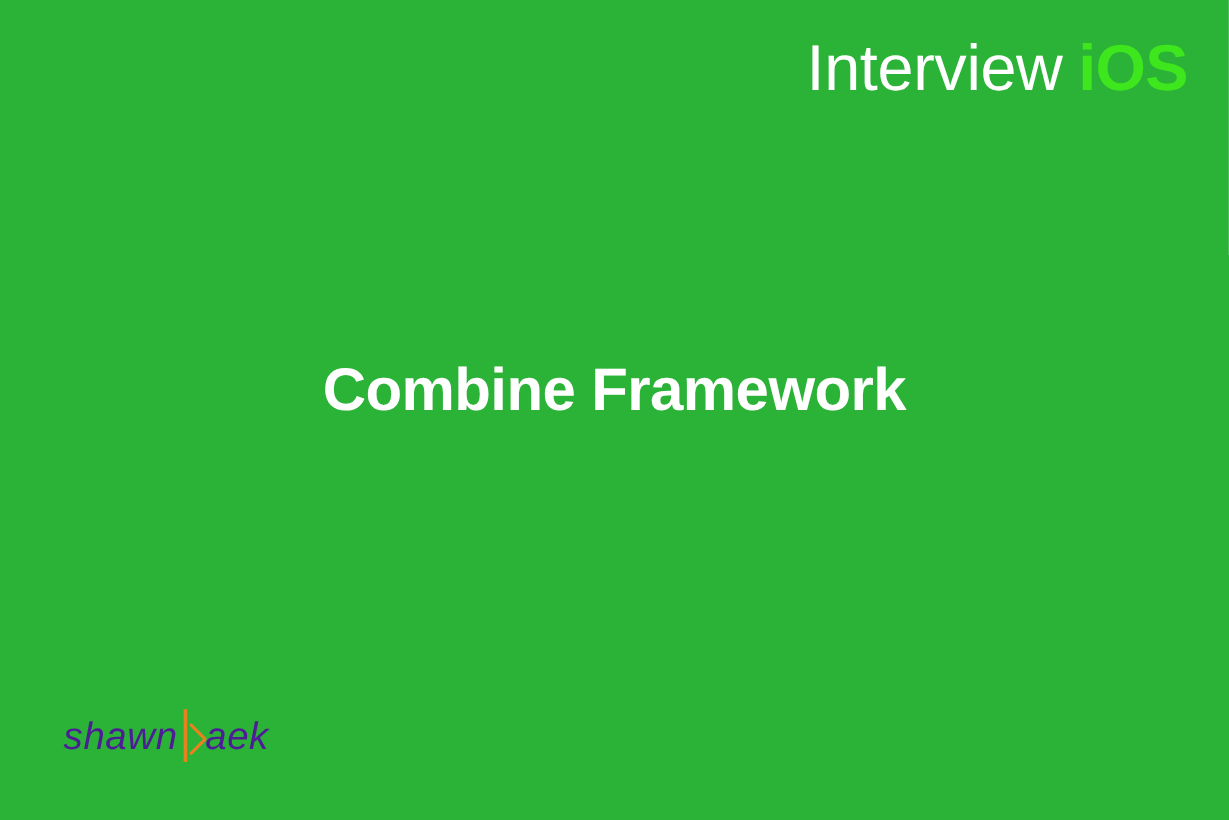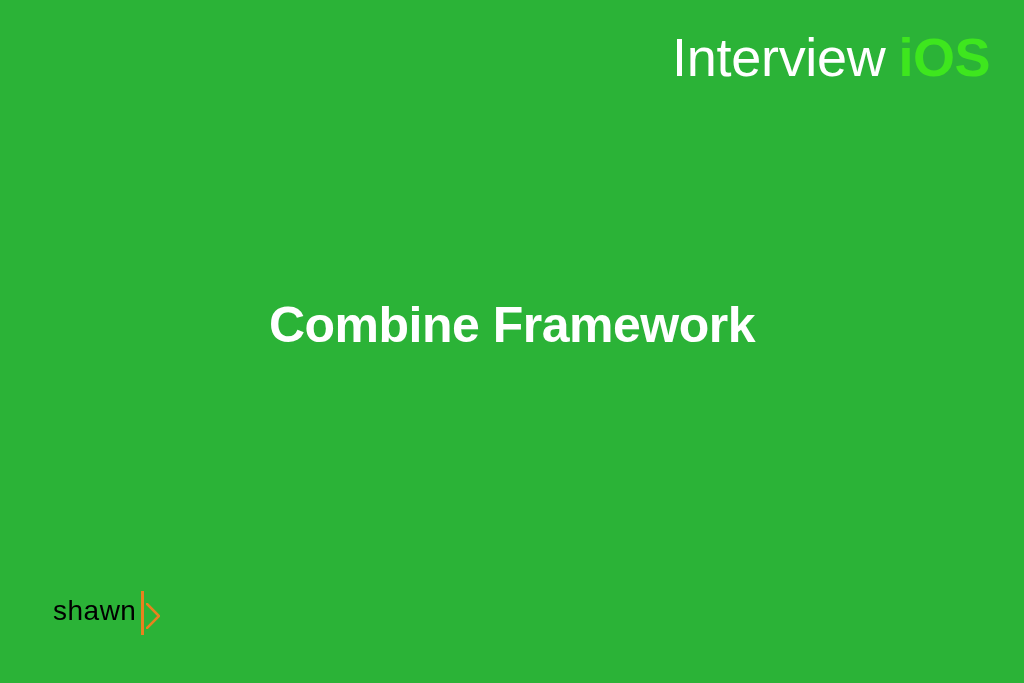--- a/index.html
+++ b/index.html
@@ -67,24 +67,25 @@
     position: absolute;
     left: 53px;
     bottom: 42px;
     display: flex;
     align-items: baseline;
     line-height: 1;
     white-space: nowrap;
   }
 
   .brand-word {
-    font-size: 28px;
+    font-size: 32px;
     font-weight: 300;
-    color: #000000;
+    color: #4c1d95;
     letter-spacing: 0.5px;
+    font-style: italic;
   }
 
   #brand-mark {
     position: relative;
     width: 20px;
     height: 44px;
     align-self: flex-end;
     margin: 0 1px 0 2px;
     flex: 0 0 auto;
   }
@@ -121,15 +122,16 @@
   <div id="brand-logo">
     <span class="brand-word">shawn</span>
 
     <span id="brand-mark">
       <span class="mark-stem"></span>
       <svg class="mark-triangle" viewBox="0 0 14 26">
         <path d="M1 1 L13 13 L1 25" fill="none" stroke="#e8821e" stroke-width="2.6" stroke-linecap="square" stroke-linejoin="miter"></path>
       </svg>
     </span>
 
+    <span class="brand-word">aek</span>
   </div>
 
 </div>
 
 </body></html>

